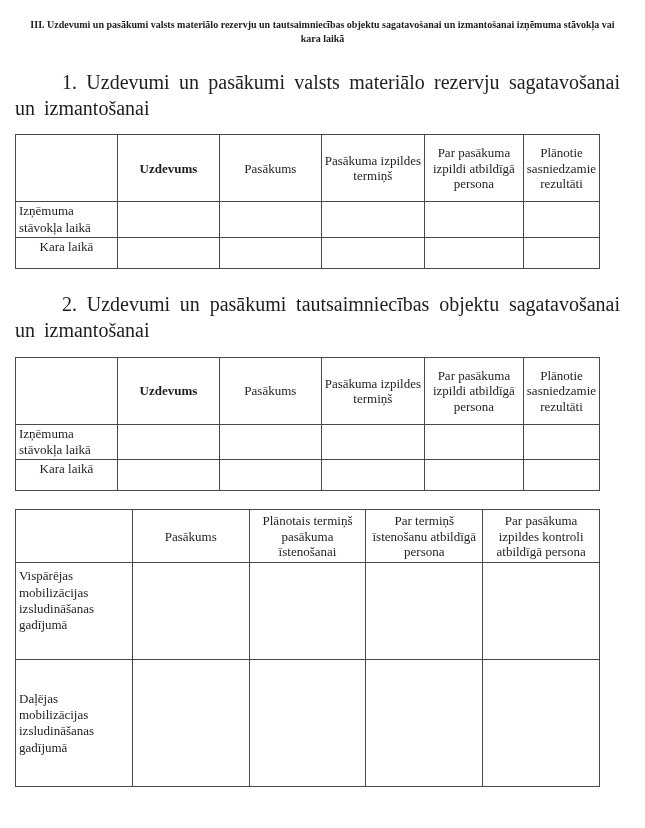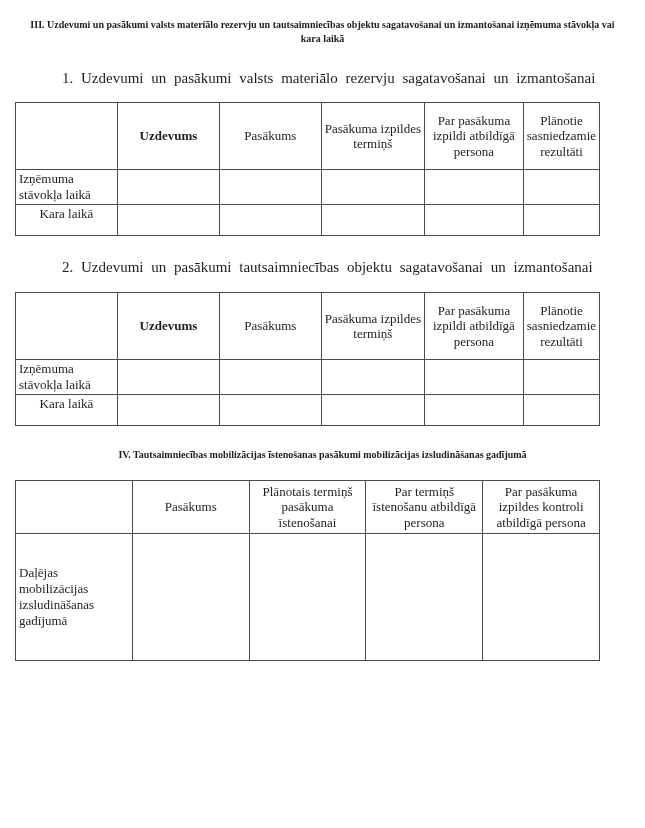--- a/index.html
+++ b/index.html
@@ -24,21 +24,21 @@
     max-width: 600px;
     text-align: center;
     font-weight: bold;
     font-size: 10px;
     line-height: 1.37;
   }
   .heading-iii { padding-top: 18px; }
   .heading-iv  { margin-top: 22px; }
   .para {
     margin: 0 25px 0 15px;
-    font-size: 15px;
+    font-size: 20px;
     line-height: 1.3;
     text-align: justify;
     text-indent: 47px;
     word-spacing: 4px;
   }
   .para-1 { margin-top: 24px; }
   .para-2 { margin-top: 22px; }
   table {
     border-collapse: collapse;
     table-layout: fixed;
@@ -136,30 +136,36 @@
         <td class="row-label">Kara laikā</td>
         <td></td>
         <td></td>
         <td></td>
         <td></td>
         <td></td>
       </tr>
     </tbody>
   </table>
 
-  <div class="section-heading heading-iv">IV. Tautsaimniecības mobilizācijas īstenošanas pasākumi mobilizācijas izsludināšanas gadījumā</div>
 
   <table class="mob-table">
     <tbody>
       <tr class="rh">
         <td class="hdr"></td>
         <td class="hdr">Pasākums</td>
         <td class="hdr">Plānotais termiņš pasākuma īstenošanai</td>
         <td class="hdr">Par termiņš īstenošanu atbildīgā persona</td>
         <td class="hdr">Par pasākuma izpildes kontroli atbildīgā persona</td>
+      </tr>
+      <tr class="r1">
+        <td class="row-label">Vispārējas mobilizācijas izsludināšanas gadījumā</td>
+        <td></td>
+        <td></td>
+        <td></td>
+        <td></td>
       </tr>
       <tr class="r2">
         <td class="row-label">Daļējas mobilizācijas izsludināšanas gadījumā</td>
         <td></td>
         <td></td>
         <td></td>
         <td></td>
       </tr>
     </tbody>
   </table>

